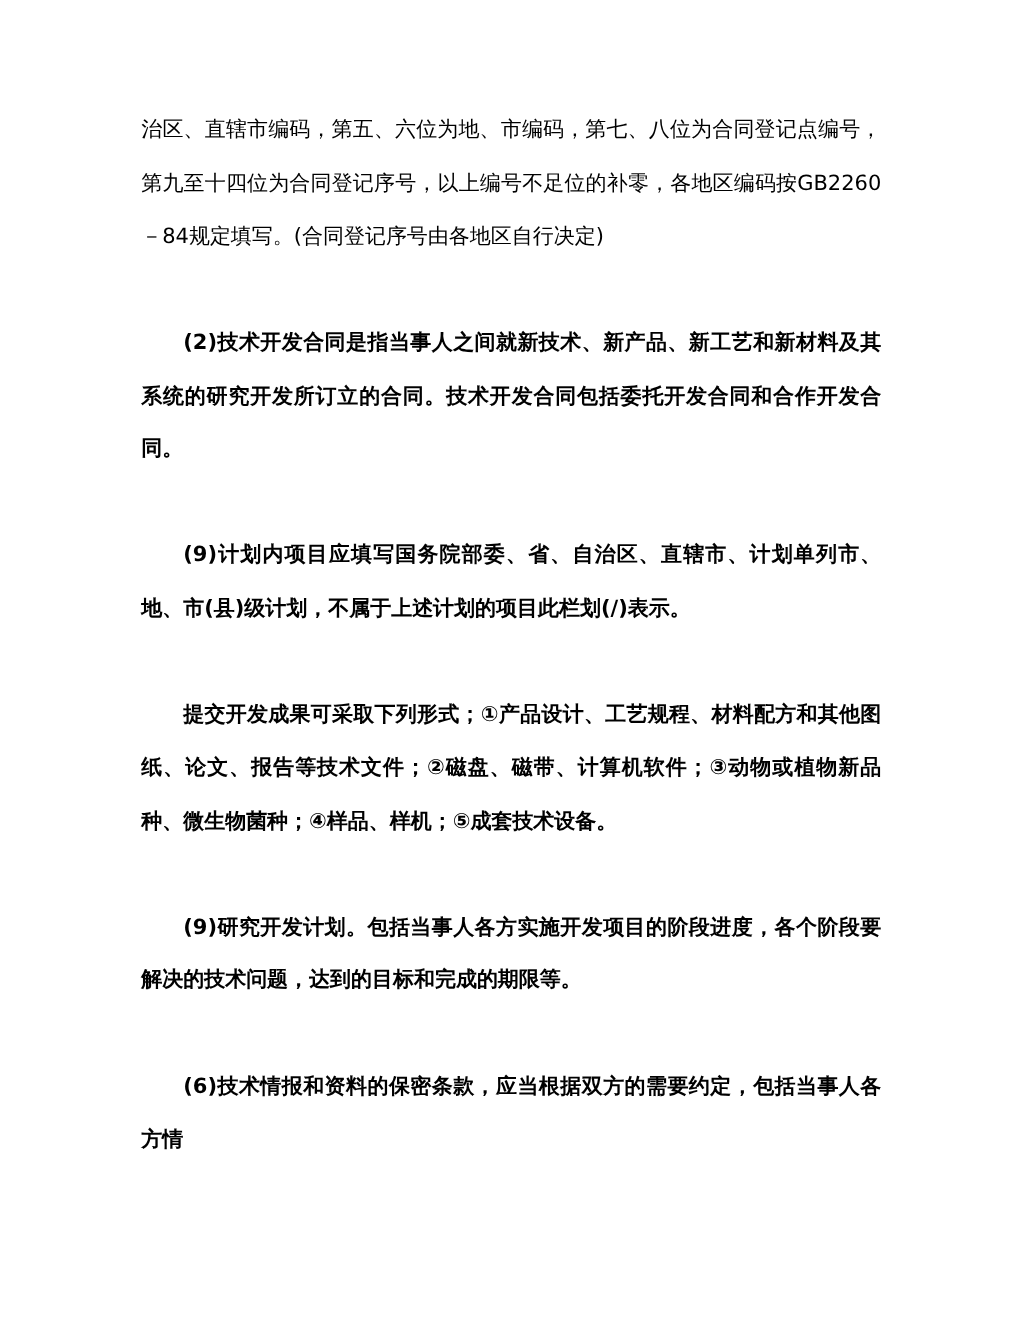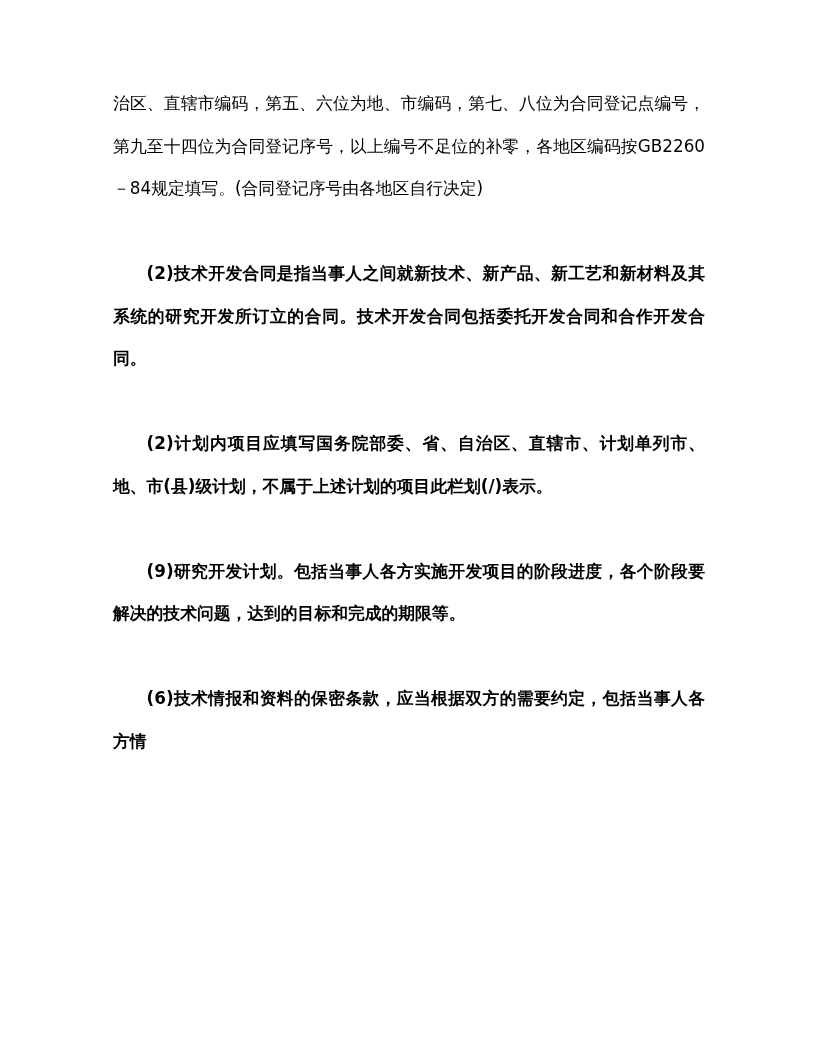--- a/index.html
+++ b/index.html
@@ -34,17 +34,18 @@
     font-weight: bold;
   }
 </style>
 </head>
 <body>
 
 <div class="page">
   <div class="content">
     <p class="para">治区、直辖市编码，第五、六位为地、市编码，第七、八位为合同登记点编号，第九至十四位为合同登记序号，以上编号不足位的补零，各地区编码按GB2260－84规定填写。(合同登记序号由各地区自行决定)</p>
     <p class="para indent">(2)技术开发合同是指当事人之间就新技术、新产品、新工艺和新材料及其系统的研究开发所订立的合同。技术开发合同包括委托开发合同和合作开发合同。</p>
-    <p class="para indent">(2)计划内项目应填写国务院部委、省、自治区、直辖市、计划单列市、地、市(县)级计划，不属于上述计划的项目此栏划(/)表示。</p>
+    <p class="para indent">(9)计划内项目应填写国务院部委、省、自治区、直辖市、计划单列市、地、市(县)级计划，不属于上述计划的项目此栏划(/)表示。</p>
+    <p class="para indent">提交开发成果可采取下列形式；①产品设计、工艺规程、材料配方和其他图纸、论文、报告等技术文件；②磁盘、磁带、计算机软件；③动物或植物新品种、微生物菌种；④样品、样机；⑤成套技术设备。</p>
     <p class="para indent">(9)研究开发计划。包括当事人各方实施开发项目的阶段进度，各个阶段要解决的技术问题，达到的目标和完成的期限等。</p>
     <p class="para indent">(6)技术情报和资料的保密条款，应当根据双方的需要约定，包括当事人各方情</p>
   </div>
 </div>
 
 </body></html>

